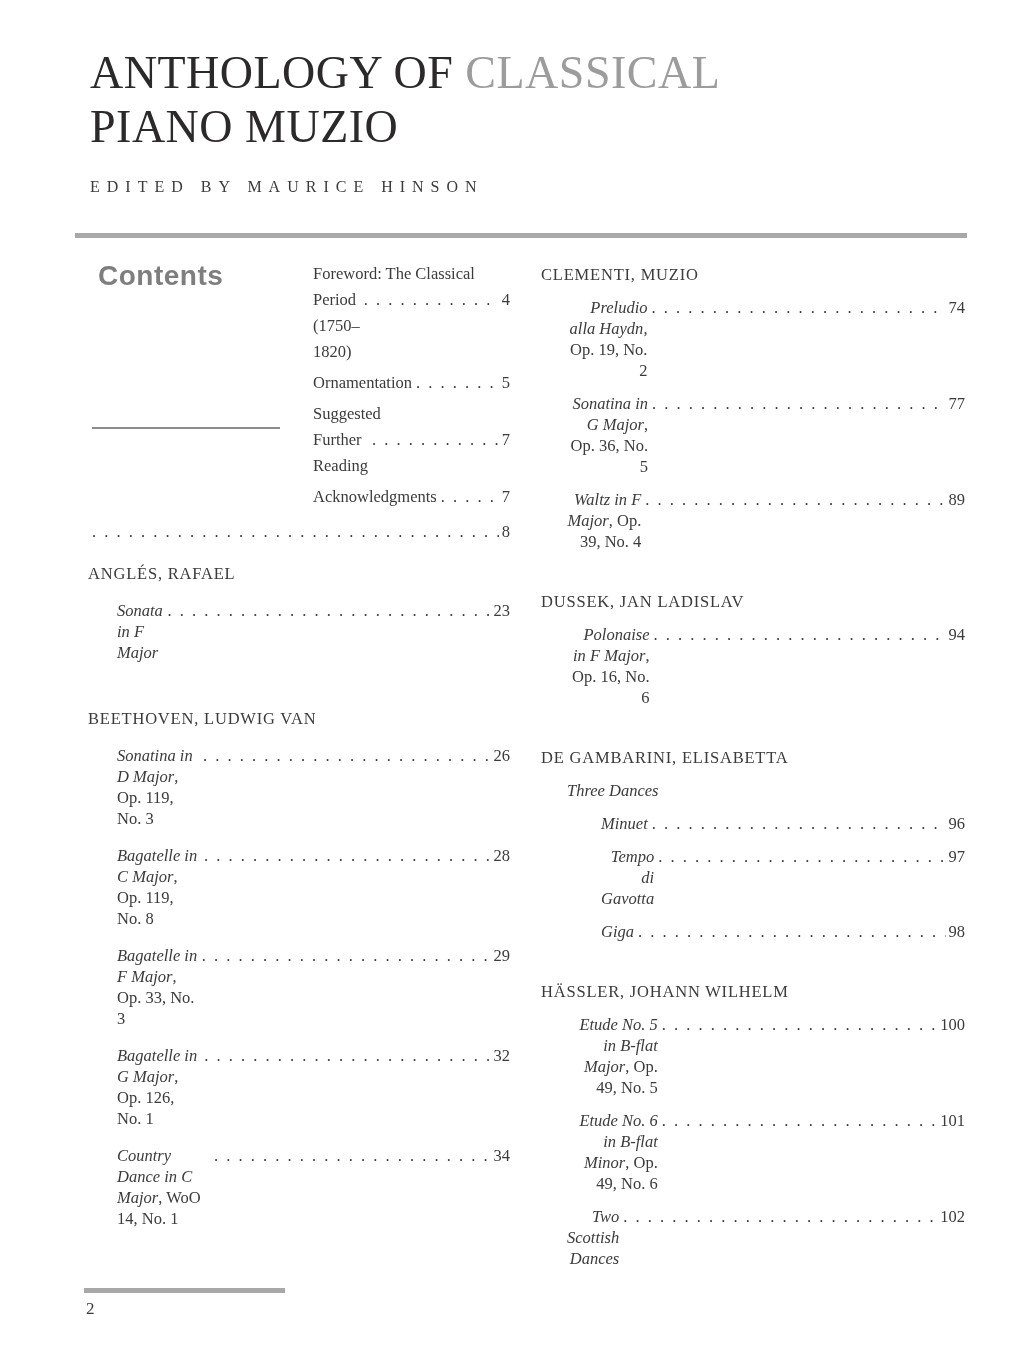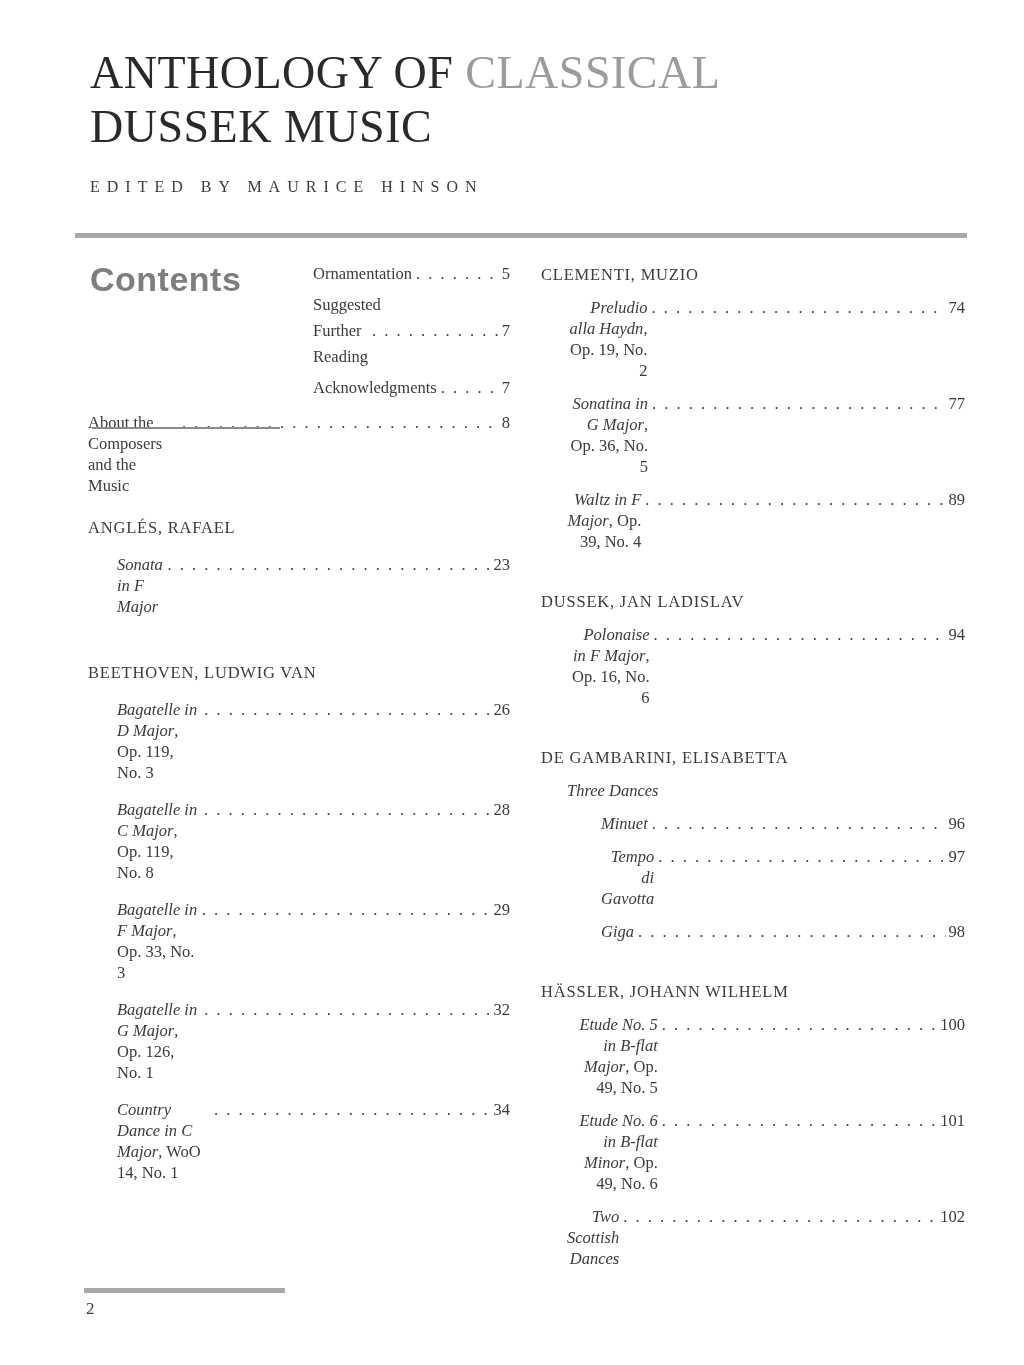--- a/index.html
+++ b/index.html
@@ -48,24 +48,24 @@
     display: flex;
     font-size: 16.5px;
   }
   .col-left  { width: 422px; }
   .col-right { width: 424px; margin-left: 31px; }
 
   
   .contents-head { display: flex; }
   .contents-left { width: 225px; position: relative; }
   .contents-title {
-    margin: 8px 0 0 2px;
+    margin: 8px 0 0 10px;
     font-family: "Liberation Sans", sans-serif;
     font-weight: bold;
-    font-size: 34px;
+    font-size: 28px;
     color: #7e7e7e;
     letter-spacing: 0.5px;
   }
   .short-rule {
     position: absolute;
     top: 175px;
     left: 4px;
     width: 188px;
     height: 2px;
     background: #8c8c8c;
@@ -125,37 +125,45 @@
   }
 </style>
 </head>
 <body>
 
 <div class="page">
 
   <div class="header">
     <div class="title">
       <div><span>ANTHOLOGY OF</span> <span class="gray">CLASSICAL</span></div>
-      <div>DUSSEK MUSIC</div>
+      <div>PIANO MUZIO</div>
     </div>
     <div class="edited">EDITED BY MAURICE HINSON</div>
   </div>
 
   <div class="top-rule"></div>
 
   <div class="columns">
 
     <div class="col-left">
       <div class="contents-head">
         <div class="contents-left">
           <div class="contents-title">Contents</div>
           <div class="short-rule"></div>
         </div>
         <div class="front-matter" id="front-matter">
             <div class="front-item">
+              <div class="fm-line1">Foreword: The Classical</div>
+              <div class="toc-row">
+                <span class="fm-label">Period (1750–1820)</span>
+                <span class="dots"></span>
+                <span class="pageno">4</span>
+              </div>
+            </div>
+            <div class="front-item">
               <div class="toc-row">
                 <span class="fm-label">Ornamentation</span>
                 <span class="dots"></span>
                 <span class="pageno">5</span>
               </div>
             </div>
             <div class="front-item">
               <div class="fm-line1">Suggested</div>
               <div class="toc-row">
                 <span class="fm-label">Further Reading</span>
@@ -167,38 +175,37 @@
               <div class="toc-row">
                 <span class="fm-label">Acknowledgments</span>
                 <span class="dots"></span>
                 <span class="pageno">7</span>
               </div>
             </div>
           </div>
       </div>
 
       <div class="about-row toc-row">
-        <span>About the Composers and the Music</span>
         <span class="dots"></span>
         <span class="pageno">8</span>
       </div>
 
       <div id="left-sections">
           <section class="toc-section first">
             <div class="composer">ANGLÉS, RAFAEL</div>
             <div class="work-row">
               <span class="work-title"><i>Sonata in F Major</i></span>
               <span class="dots"></span>
               <span class="pageno">23</span>
             </div>
           </section>
           <section class="toc-section">
             <div class="composer">BEETHOVEN, LUDWIG VAN</div>
             <div class="work-row">
-              <span class="work-title"><i>Bagatelle in D Major</i><span>, Op. 119, No. 3</span></span>
+              <span class="work-title"><i>Sonatina in D Major</i><span>, Op. 119, No. 3</span></span>
               <span class="dots"></span>
               <span class="pageno">26</span>
             </div>
             <div class="work-row">
               <span class="work-title"><i>Bagatelle in C Major</i><span>, Op. 119, No. 8</span></span>
               <span class="dots"></span>
               <span class="pageno">28</span>
             </div>
             <div class="work-row">
               <span class="work-title"><i>Bagatelle in F Major</i><span>, Op. 33, No. 3</span></span>

